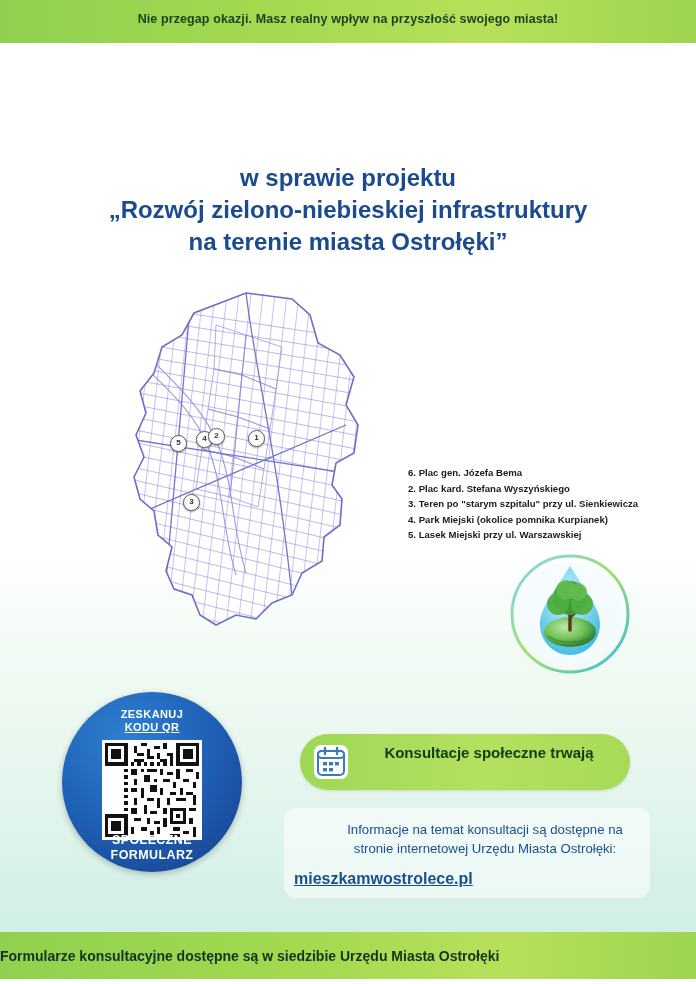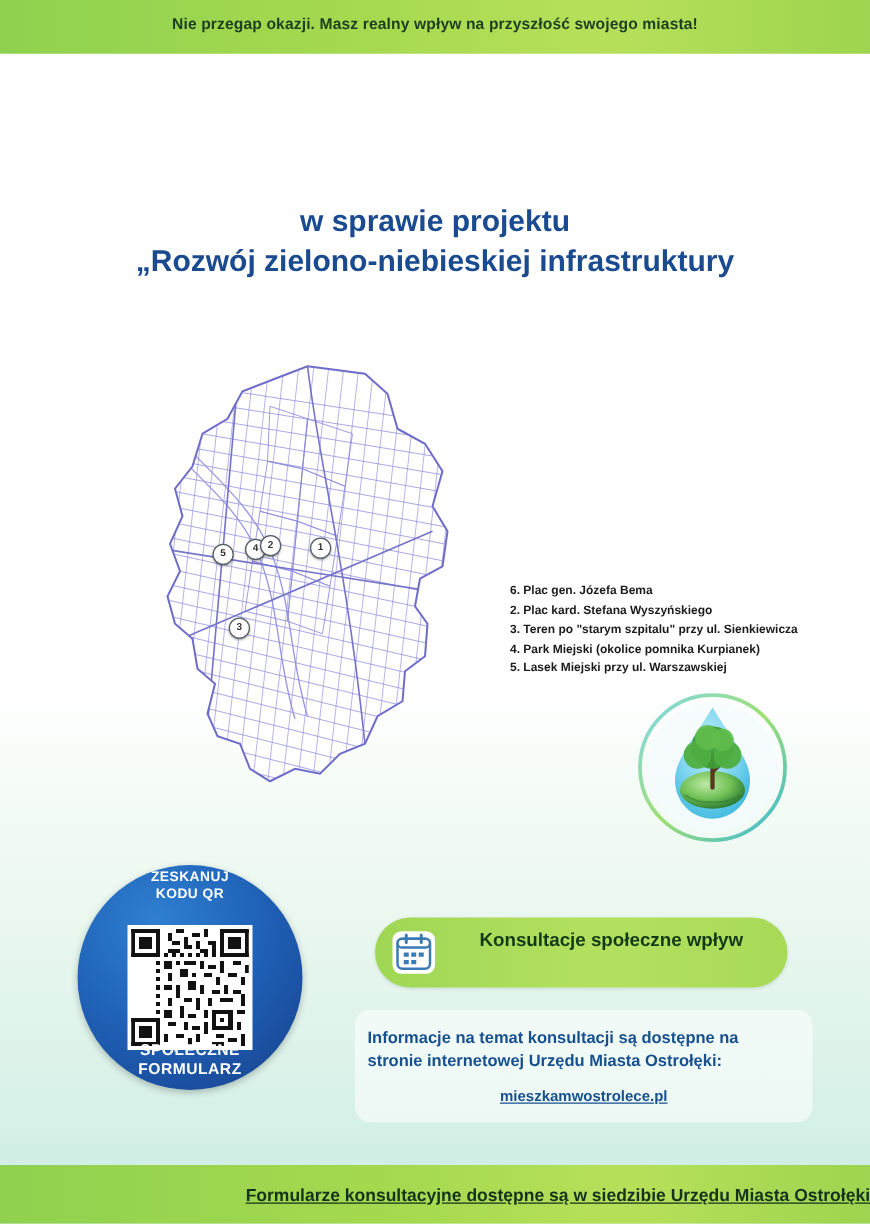--- a/index.html
+++ b/index.html
@@ -56,25 +56,24 @@
     bottom: 0; left: 0;
     width: 696px;
     height: 47px;
     background: linear-gradient(90deg, #8fd14f 0%, #a5d94f 45%, #b7e05a 72%, #9ed44f 100%);
   }
   .bottom-banner-text {
     position: absolute;
     bottom: 15px;
     left: 0;
     width: 696px;
-    text-align: right;
+    text-align: left;
     font-size: 14px;
     font-weight: bold;
     color: #15331b;
-    text-decoration: underline;
   }
 
   
   .title-main {
     position: absolute;
     top: 62px;
     left: 0;
     width: 696px;
     text-align: center;
     font-size: 33px;
@@ -154,31 +153,31 @@
     top: 692px;
     left: 62px;
     width: 180px;
     height: 180px;
     border-radius: 50%;
     background: radial-gradient(circle at 35% 25%, #2f7fd1 0%, #1f63b8 45%, #1b4fa0 75%, #17407f 100%);
     box-shadow: 0 2px 6px rgba(0,0,0,0.25);
   }
   .qr-top-text {
     position: absolute;
-    top: 4px;
+    top: 16px;
     left: 0;
     width: 180px;
     text-align: center;
     color: #ffffff;
     font-size: 11px;
     font-weight: bold;
     line-height: 1.18;
     letter-spacing: 0.4px;
   }
-  .qr-top-text .sub { display: block; }
+  .qr-top-text .sub { text-decoration: underline; display: block; }
   .qr-bottom-text {
     position: absolute;
     bottom: 10px;
     left: 0;
     width: 180px;
     text-align: center;
     color: #ffffff;
     font-size: 12.5px;
     font-weight: bold;
     line-height: 1.15;
@@ -234,52 +233,53 @@
     top: 808px;
     left: 284px;
     width: 366px;
     height: 90px;
     border-radius: 12px;
     background: rgba(255,255,255,0.55);
   }
   .info-text {
     position: absolute;
     top: 13px;
-    left: 10px;
+    left: 28px;
     width: 346px;
+    text-align: center;
     font-size: 13.2px;
-    font-weight: bold;
+    font-weight: normal;
     color: #17508f;
     line-height: 1.42;
   }
   .info-text .l1, .info-text .l2 { display: block; }
   .info-link {
     position: absolute;
     top: 62px;
     left: 10px;
     width: 346px;
-    text-align: center;
-    font-size: 12px;
+    font-size: 16px;
     font-weight: bold;
     color: #17508f;
     text-decoration: underline;
   }
 </style>
 </head>
 <body>
 
 <div class="poster">
 
   <div class="top-banner"></div>
   <div class="top-banner-text">Nie przegap okazji. Masz realny wpływ na przyszłość swojego miasta!</div>
 
 
   <div class="subtitle">
     <span class="l1">w sprawie projektu</span>
     <span class="l2">„Rozwój zielono-niebieskiej infrastruktury</span>
+    <span class="l3">na terenie miasta Ostrołęki”</span>
   </div>
 
   <div class="map-wrap">
     <svg class="map-svg" width="330" height="400" viewBox="0 0 330 400">
       <defs>
         <clipPath id="cityclip">
           <path d="M150,8 L196,14 L214,30 L222,58 L244,70 L258,92 L250,120 L262,140 L258,168 L240,178 L236,200
                    L246,214 L244,240 L228,252 L226,276 L206,288 L196,310 L176,318 L160,334 L140,330 L120,340
                    L104,330 L96,310 L78,304 L70,286 L76,262 L62,250 L58,226 L44,214 L38,192 L48,172 L40,150
                    L50,128 L44,106 L58,88 L66,62 L86,50 L98,28 L124,18 Z"></path>
@@ -538,21 +538,21 @@
         <line x1="11" y1="3" x2="11" y2="9" stroke="#3b7bb5" stroke-width="2.4" stroke-linecap="round"></line>
         <line x1="23" y1="3" x2="23" y2="9" stroke="#3b7bb5" stroke-width="2.4" stroke-linecap="round"></line>
         <rect x="9" y="17" width="4" height="3.4" fill="#3b7bb5"></rect>
         <rect x="15" y="17" width="4" height="3.4" fill="#3b7bb5"></rect>
         <rect x="21" y="17" width="4" height="3.4" fill="#3b7bb5"></rect>
         <rect x="9" y="23" width="4" height="3.4" fill="#3b7bb5"></rect>
         <rect x="15" y="23" width="4" height="3.4" fill="#3b7bb5"></rect>
       </svg>
     </div>
     <div class="date-text">
-      <span>Konsultacje społeczne wpływ</span>
+      <span>Konsultacje społeczne trwają</span>
     </div>
   </div>
 
   <div class="info-box">
     <div class="info-text">
       <span class="l1">Informacje na temat konsultacji są dostępne na</span>
       <span class="l2">stronie internetowej Urzędu Miasta Ostrołęki:</span>
     </div>
     <div class="info-link">mieszkamwostrolece.pl</div>
   </div>

